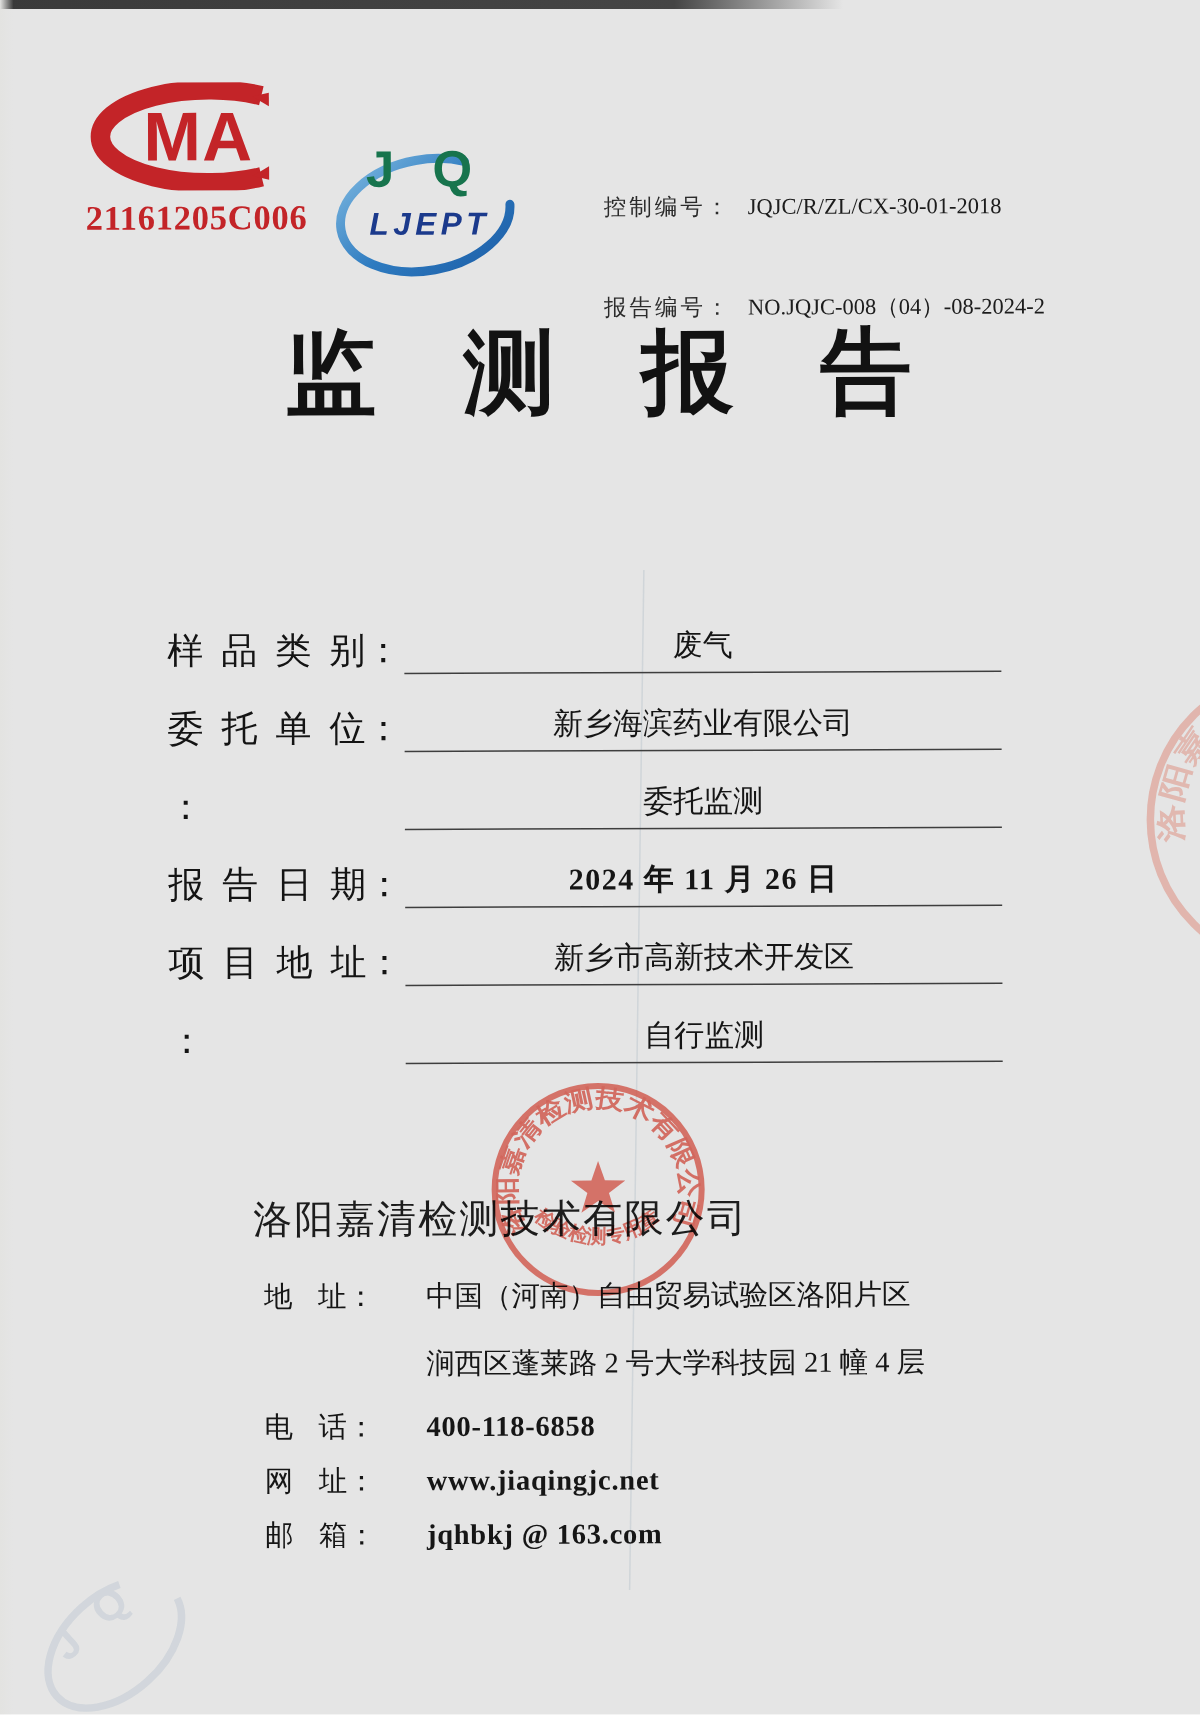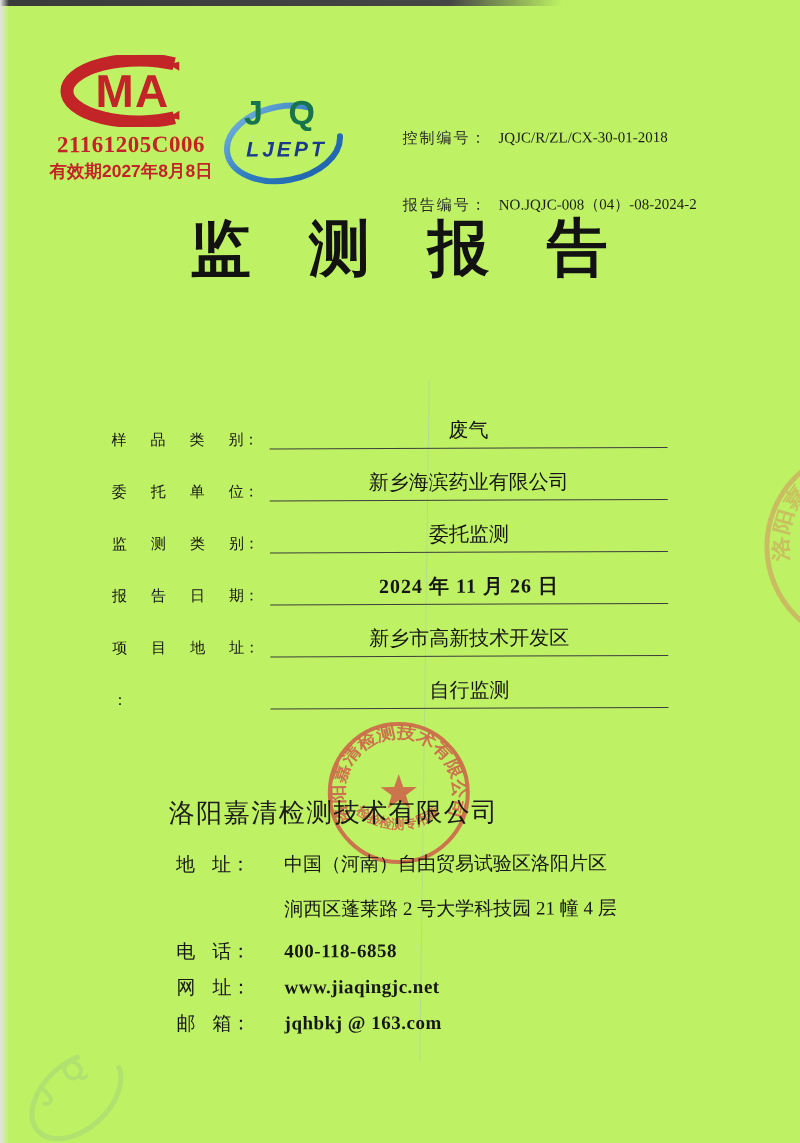--- a/index.html
+++ b/index.html
@@ -1,20 +1,20 @@
 <!DOCTYPE html>
 <html><head>
 <meta charset="utf-8">
 <style>
   * { margin:0; padding:0; box-sizing:border-box; }
   html,body { background:#ffffff; }
   body { font-family:"Liberation Serif","DejaVu Serif",serif; }
   .page {
     position:relative; width:800px; height:1143px; margin:0 auto;
-    background:#bef264; overflow:hidden; color:#1a1a1a;
+    background:#e5e5e5; overflow:hidden; color:#1a1a1a;
   }
   
   .scan-strip-top { position:absolute; top:0; left:0; width:562px; height:6px;
     background:linear-gradient(to right,#3a3a3a 0%,#454545 80%,rgba(90,90,90,0) 100%); }
   .scan-edge-left { position:absolute; top:0; left:0; width:9px; height:100%;
     background:linear-gradient(to right,#e3e3e1,rgba(235,235,233,0)); }
   .fold-line { position:absolute; left:424px; top:380px; width:1px; height:680px;
     background:rgba(170,182,194,0.35); transform:rotate(0.8deg); }
 
   .content { position:absolute; inset:0; transform:rotate(-0.2deg); }
@@ -35,21 +35,21 @@
 
   
   .doc-title { position:absolute; top:208px; left:0; width:100%; text-align:center;
     font-size:61px; font-weight:bold; color:#121212; letter-spacing:0.95em;
     padding-left:0.95em; white-space:nowrap; }
 
   
   .form { position:absolute; left:112px; top:419px; width:556px; }
   .form-row { display:flex; align-items:flex-end; height:30px; margin-bottom:22px; }
   .form-label { display:flex; align-items:flex-end; width:158px; flex:none;
-    font-size:15px; color:#141414; }
+    font-size:24px; color:#141414; }
   .form-label .chars { display:inline-block; width:132px; text-align:justify;
     text-align-last:justify; }
   .form-label .colon { width:14px; text-align:left; }
   .form-line { flex:1; border-bottom:1.5px solid #3e3e3e; text-align:center;
     font-size:20px; padding-bottom:4px; color:#151515; white-space:nowrap; }
   .form-line.bold-val { font-weight:bold; letter-spacing:1px; }
 
   
   .company-name { position:absolute; left:168px; top:795px; font-size:26px;
     color:#1c1c1c; letter-spacing:1.5px; font-weight:500; }
@@ -83,21 +83,20 @@
   <div class="content">
 
     <div class="cma-block">
       <svg width="158" height="72" viewBox="0 0 158 72">
         <path d="M 122,9 A 72,31 0 1 0 122,63" fill="none" stroke="#c32428" stroke-width="13"></path>
         <path d="M 116,9.5 L 127,7 L 127,16" fill="#c32428" stroke="none"></path>
         <path d="M 116,62.5 L 127,65 L 127,56" fill="#c32428" stroke="none"></path>
         <text x="80" y="52" text-anchor="middle" font-family="Liberation Sans, DejaVu Sans, sans-serif" font-size="46" font-weight="bold" fill="#c32428" letter-spacing="1">MA</text>
       </svg>
       <div class="cma-cert">21161205C006</div>
-      <div class="cma-valid">有效期2027年8月8日</div>
     </div>
 
     <div class="jq-block">
       <svg width="128" height="100" viewBox="0 0 128 100">
         <defs>
           <linearGradient id="swoosh" x1="0" y1="0" x2="1" y2="1">
             <stop offset="0" stop-color="#7db8e0"></stop>
             <stop offset="0.5" stop-color="#2e7bc0"></stop>
             <stop offset="1" stop-color="#1d5fa8"></stop>
           </linearGradient>
@@ -131,21 +130,20 @@
       </div>
       <div class="form-row">
         <span class="form-label">
           <span class="chars">委托单位</span>
           <span class="colon">：</span>
         </span>
         <span class="form-line">新乡海滨药业有限公司</span>
       </div>
       <div class="form-row">
         <span class="form-label">
-          <span class="chars">监测类别</span>
           <span class="colon">：</span>
         </span>
         <span class="form-line">委托监测</span>
       </div>
       <div class="form-row">
         <span class="form-label">
           <span class="chars">报告日期</span>
           <span class="colon">：</span>
         </span>
         <span class="form-line bold-val">2024 年 11 月 26 日</span>

